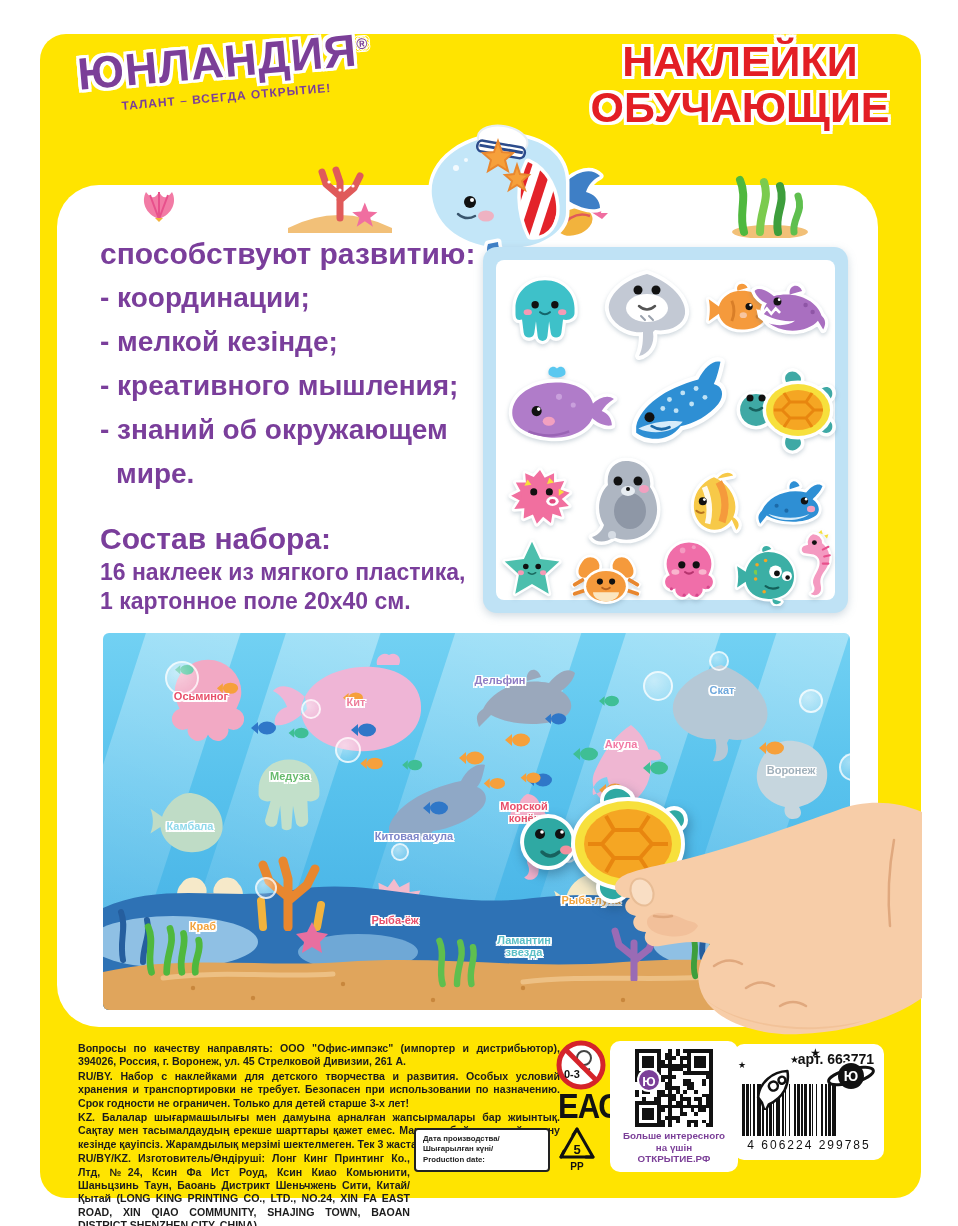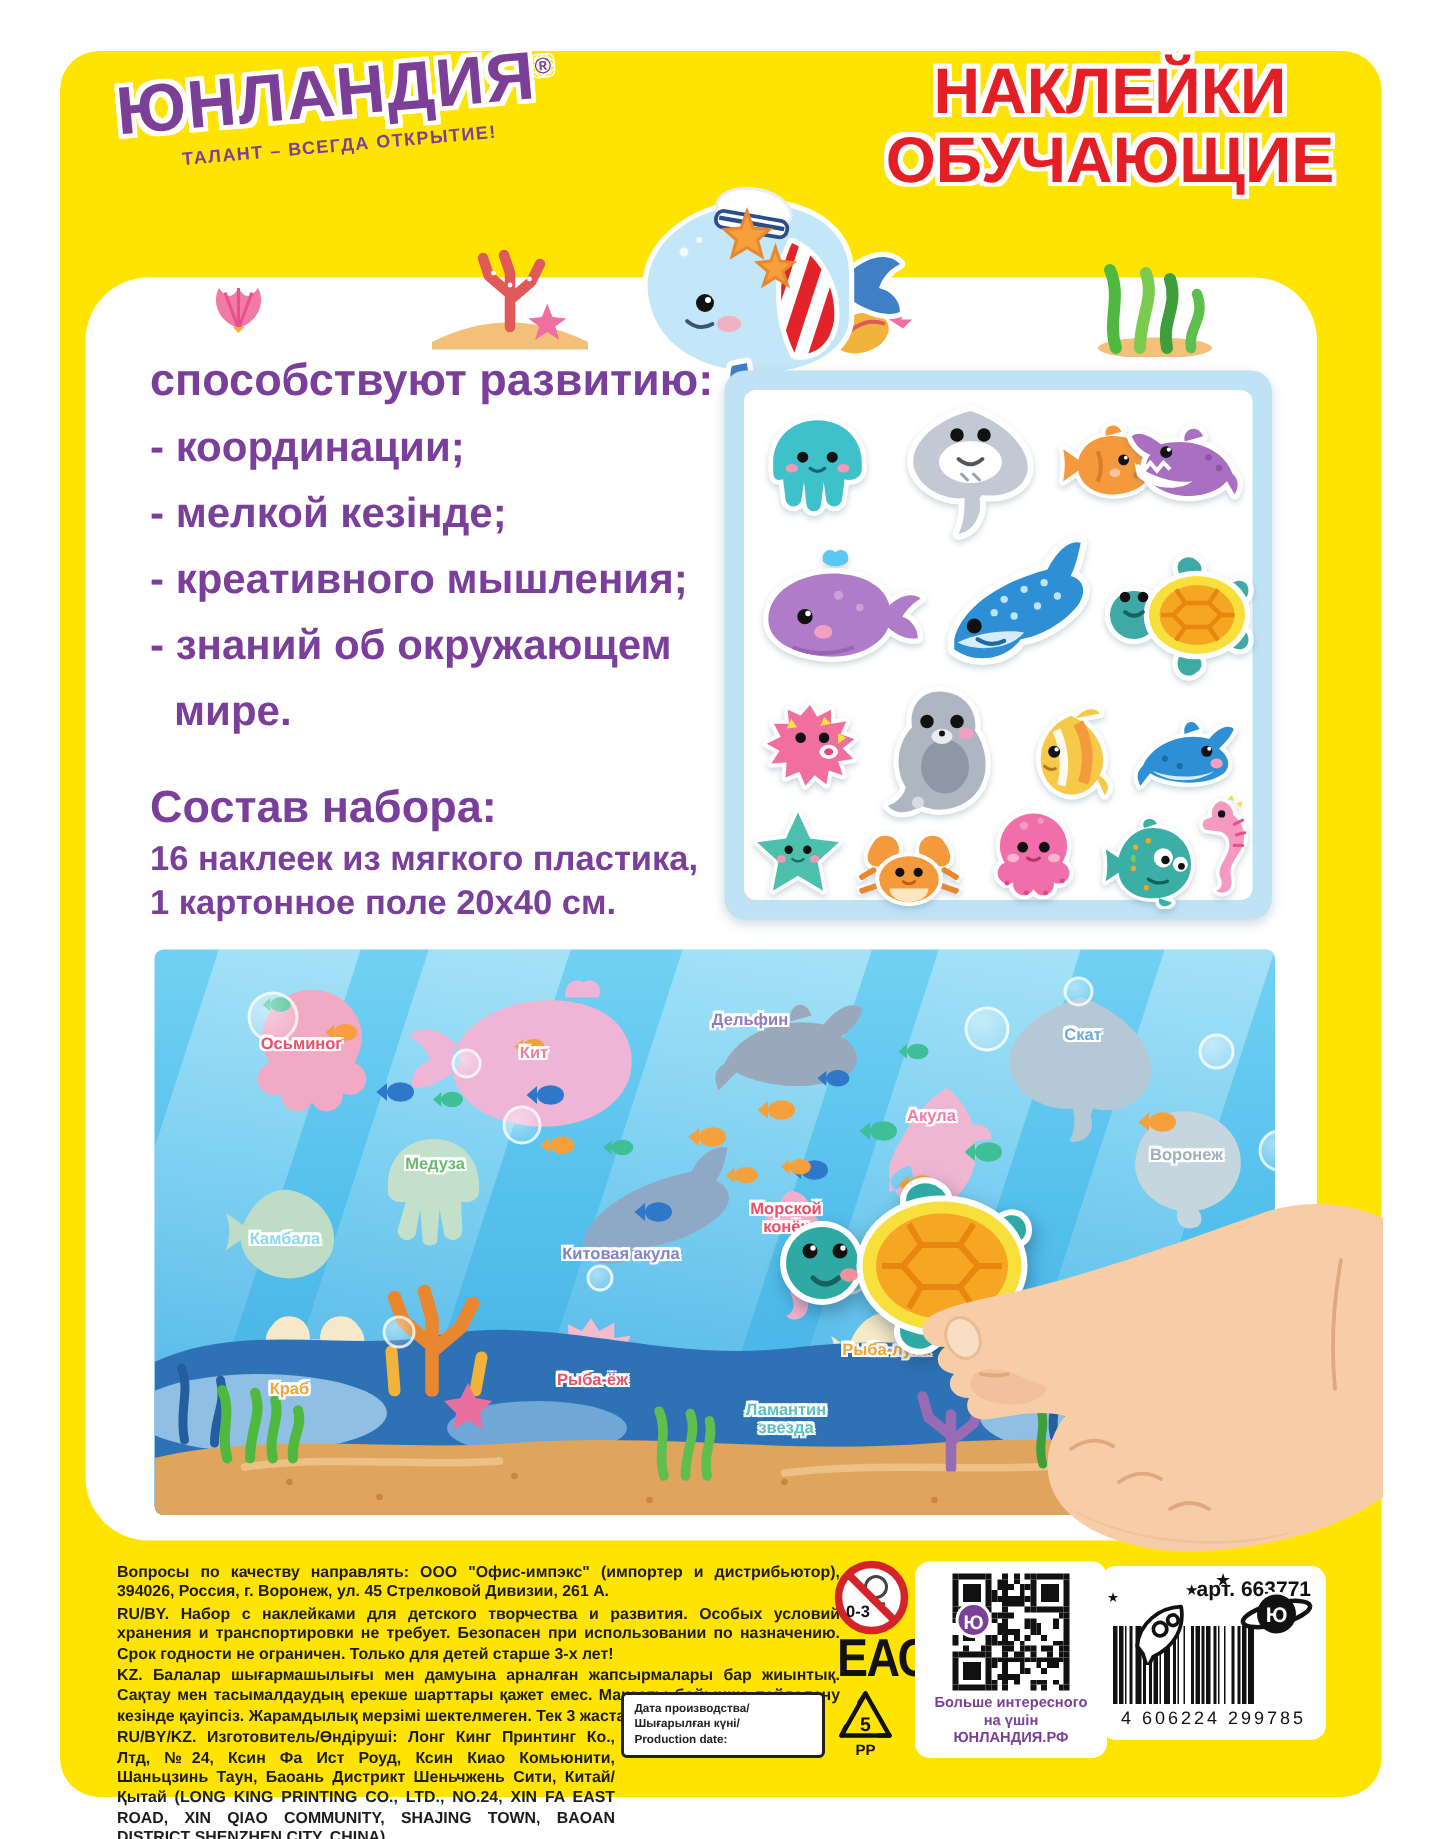--- a/index.html
+++ b/index.html
@@ -483,21 +483,21 @@
     <div class="slabel" style="left:50px;top:58px;width:96px;color:#E8506B">Осьминог</div>
     <div class="slabel" style="left:218px;top:64px;width:70px;color:#ED7F9D">Кит</div>
     <div class="slabel" style="left:352px;top:42px;width:90px;color:#8F7DC4">Дельфин</div>
     <div class="slabel" style="left:584px;top:52px;width:70px;color:#6FA8DC">Скат</div>
     <div class="slabel" style="left:478px;top:106px;width:80px;color:#F27BA5">Акула</div>
     <div class="slabel" style="left:640px;top:132px;width:96px;color:#9FAFBA">Воронеж</div>
     <div class="slabel" style="left:148px;top:138px;width:78px;color:#67BB6E">Медуза</div>
     <div class="slabel" style="left:44px;top:188px;width:86px;color:#8FD8EA">Камбала</div>
     <div class="slabel" style="left:246px;top:198px;width:130px;color:#7D85C9">Китовая акула</div>
     <div class="slabel" style="left:384px;top:168px;width:74px;color:#E8506B">Морской конёк</div>
-    <div class="slabel" style="left:62px;top:288px;width:56px;color:#F2A33C">Краб</div>
+    <div class="slabel" style="left:72px;top:288px;width:56px;color:#F2A33C">Краб</div>
     <div class="slabel" style="left:254px;top:282px;width:76px;color:#E8506B">Рыба-ёж</div>
     <div class="slabel" style="left:438px;top:262px;width:100px;color:#F2A33C">Рыба-луна</div>
     <div class="slabel" style="left:380px;top:302px;width:82px;color:#5BBFC6">Ламантин звезда</div>
   </div>
 
   <svg class="abs" style="left:518px;top:780px;filter:drop-shadow(2px 5px 6px rgba(20,60,90,.4));z-index:20" width="176" height="130" viewBox="0 0 176 130">
     <g stroke="#fff" stroke-width="8" stroke-linejoin="round" paint-order="stroke">
       <path d="M30,38 a24,24 0 1 0 0.1,0 Z" fill="#2FA9A3"></path>
       <path d="M88,28 C80,12 98,4 108,12 C118,18 112,32 104,36 Z M84,100 C76,116 94,124 104,116 C114,110 108,96 100,92 Z M146,36 C154,26 166,30 166,40 C166,48 156,52 148,48 Z M144,92 C154,86 164,92 162,102 C160,110 150,112 144,106 Z" fill="#2FA9A3"></path>
       <ellipse cx="110" cy="64" rx="53" ry="43" fill="#F7E03C"></ellipse>
@@ -997,21 +997,21 @@
         <i class="b"></i>
         <i class=""></i>
         <i class=""></i>
         <i class="b"></i>
         <i class="b"></i>
       </div>
     <div class="qr-center">Ю</div>
     <div class="qr-caption">
       <div>Больше интересного</div>
       <div>на үшін</div>
-      <div>ЮНЛАНДИЯ.РФ</div>
+      <div>ОТКРЫТИЕ.РФ</div>
     </div>
   </div>
 
   <div class="abs bcard">
     <div class="article">арт. 663771</div>
     <div class="bars"><i style="width:2.7px;background:#111"></i><i style="width:1.35px;"></i><i style="width:2.7px;background:#111"></i><i style="width:1.35px;"></i><i style="width:1.35px;background:#111"></i><i style="width:1.35px;"></i><i style="width:2.7px;background:#111"></i><i style="width:1.35px;"></i><i style="width:4.050000000000001px;background:#111"></i><i style="width:1.35px;"></i><i style="width:1.35px;background:#111"></i><i style="width:2.7px;"></i><i style="width:1.35px;background:#111"></i><i style="width:1.35px;"></i><i style="width:2.7px;background:#111"></i><i style="width:1.35px;"></i><i style="width:1.35px;background:#111"></i><i style="width:1.35px;"></i><i style="width:4.050000000000001px;background:#111"></i><i style="width:2.7px;"></i><i style="width:1.35px;background:#111"></i><i style="width:1.35px;"></i><i style="width:1.35px;background:#111"></i><i style="width:2.7px;"></i><i style="width:1.35px;background:#111"></i><i style="width:4.050000000000001px;"></i><i style="width:1.35px;background:#111"></i><i style="width:1.35px;"></i><i style="width:2.7px;background:#111"></i><i style="width:1.35px;"></i><i style="width:1.35px;background:#111"></i><i style="width:1.35px;"></i><i style="width:2.7px;background:#111"></i><i style="width:2.7px;"></i><i style="width:1.35px;background:#111"></i><i style="width:1.35px;"></i><i style="width:1.35px;background:#111"></i><i style="width:2.7px;"></i><i style="width:1.35px;background:#111"></i><i style="width:4.050000000000001px;"></i><i style="width:1.35px;background:#111"></i><i style="width:2.7px;"></i><i style="width:1.35px;background:#111"></i><i style="width:1.35px;"></i><i style="width:2.7px;background:#111"></i><i style="width:1.35px;"></i><i style="width:4.050000000000001px;background:#111"></i><i style="width:1.35px;"></i></div>
     <svg class="abs" style="left:14px;top:22px" width="52" height="44" viewBox="0 0 52 44">
       <g transform="rotate(-18 26 22)">
         <path d="M8,26 C14,12 30,6 44,10 C42,24 32,34 16,36 L10,42 L10,32 Z" fill="#fff" stroke="#111" stroke-width="2.5" stroke-linejoin="round"></path>
         <circle cx="26" cy="20" r="4.5" fill="#fff" stroke="#111" stroke-width="2.5"></circle>

